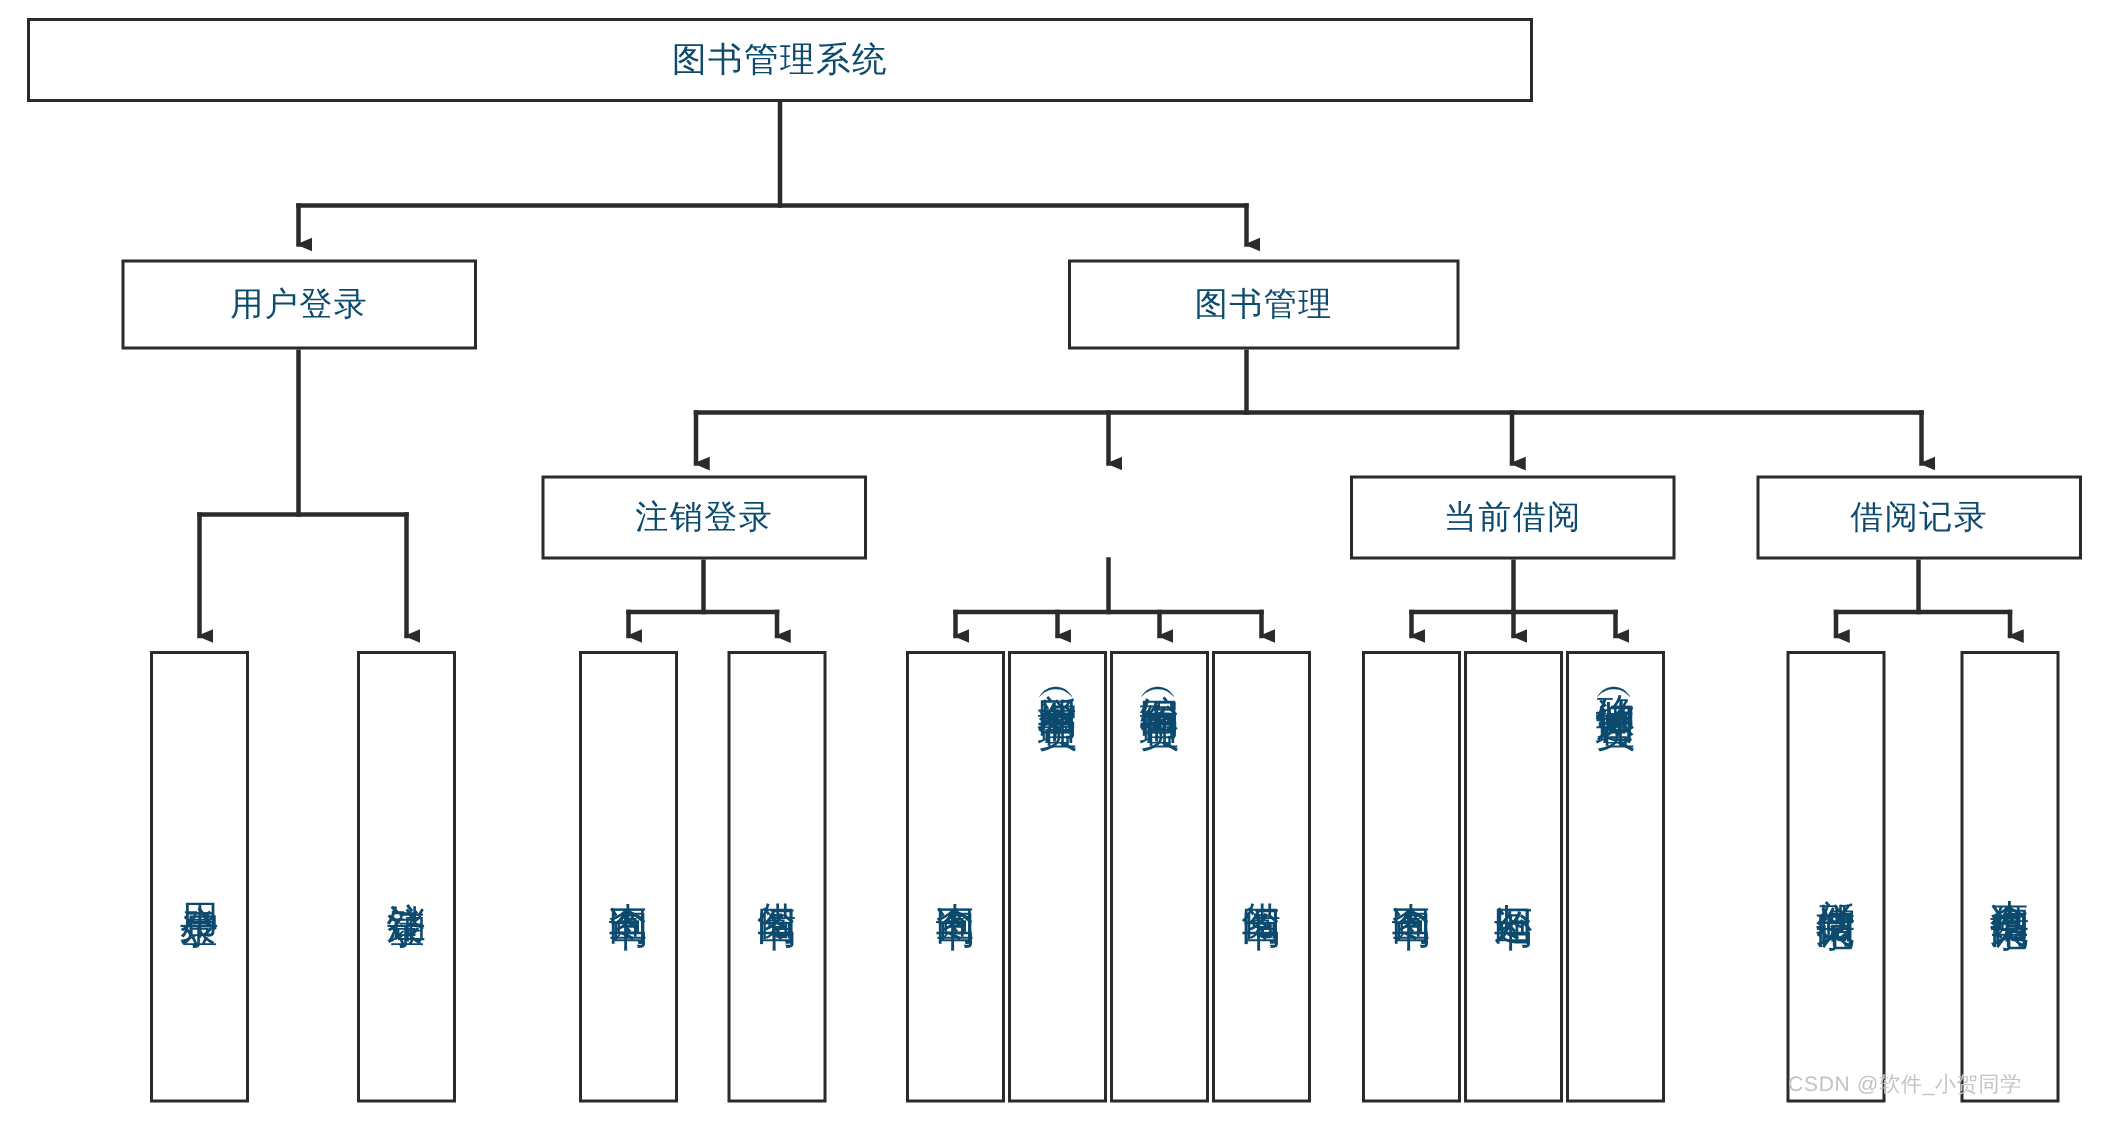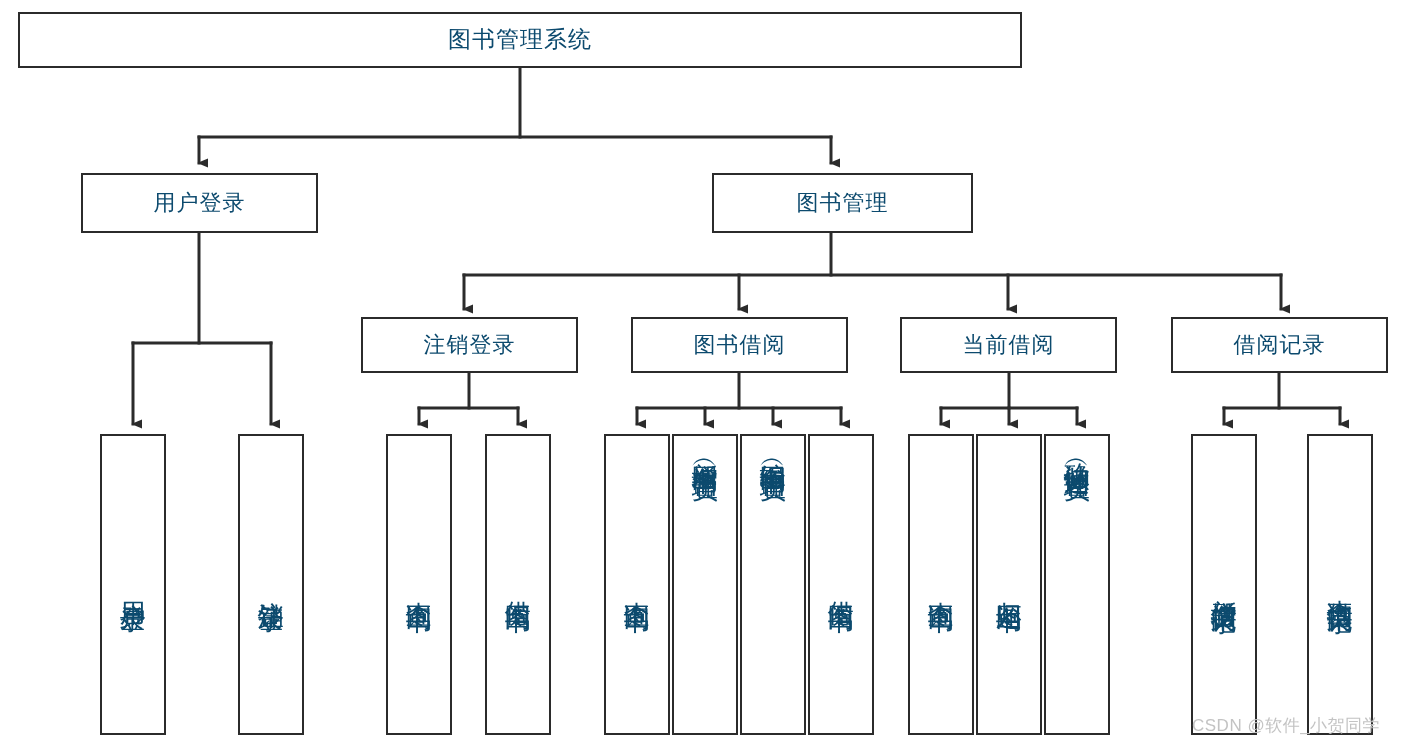--- a/index.html
+++ b/index.html
@@ -63,21 +63,21 @@
   }
   .leaf.tall-text {
     align-items: flex-start;
   }
   .leaf.centered {
     align-items: center;
     padding-top: 0;
   }
   .watermark {
     position: absolute;
-    font-size: 17px;
+    font-size: 14px;
     color: #c3c3c3;
     white-space: nowrap;
     letter-spacing: 0.5px;
   }
 </style>
 </head>
 <body>
 
 <div id="canvas">
 
@@ -142,23 +142,20 @@
   </div>
 
   <div class="node h-node" style="left:712px; top:173px; width:261px; height:60px;">
     <span class="label">图书管理</span>
   </div>
 
   <div class="node h-node" style="left:361px; top:317px; width:217px; height:56px;">
     <span class="label">注销登录</span>
   </div>
 
-  <div class="node h-node" style="left:631px; top:317px; width:217px; height:56px;">
-    <span class="label">图书借阅</span>
-  </div>
 
   <div class="node h-node" style="left:1171px; top:317px; width:217px; height:56px;">
     <span class="label">借阅记录</span>
   </div>
 
   <div class="node h-node" style="left:900px; top:317px; width:217px; height:56px;">
     <span class="label">当前借阅</span>
   </div>
 
   <div class="node leaf centered" style="left:100px; top:434px; width:66px; height:301px;">

